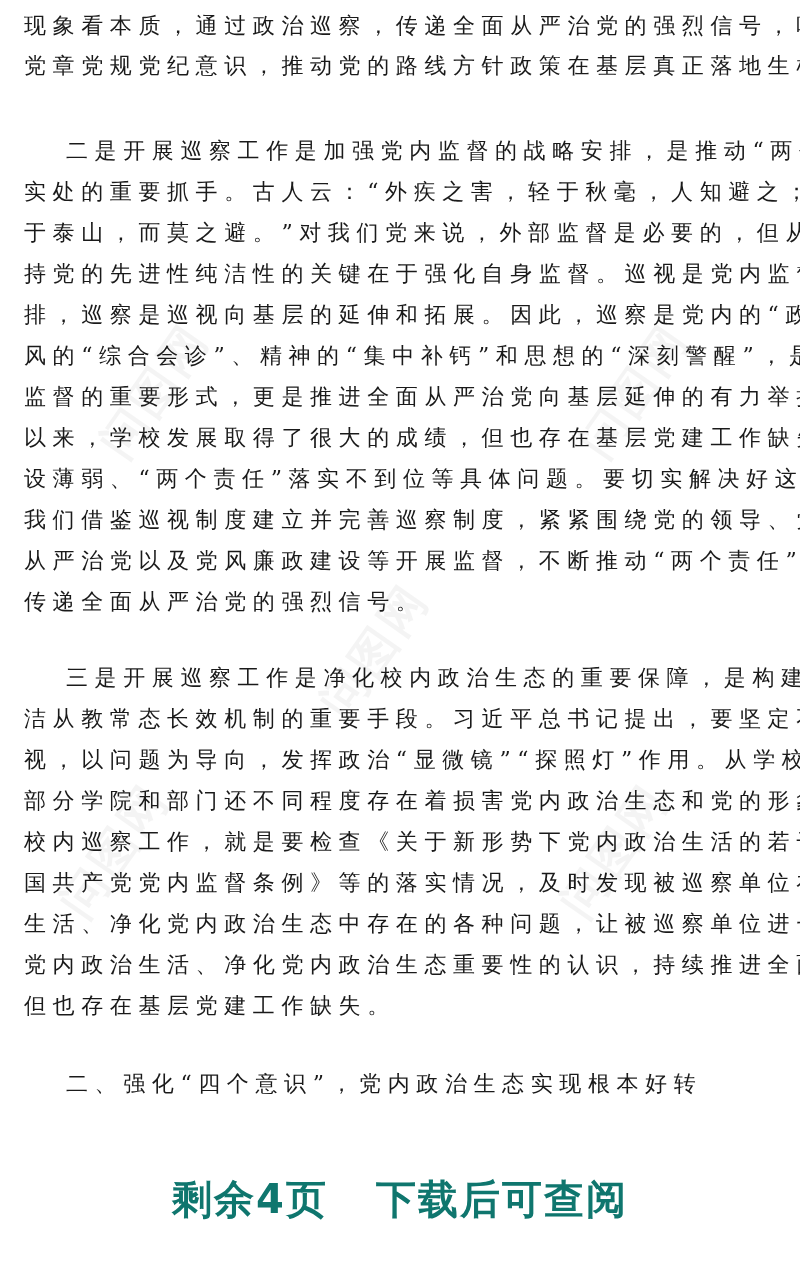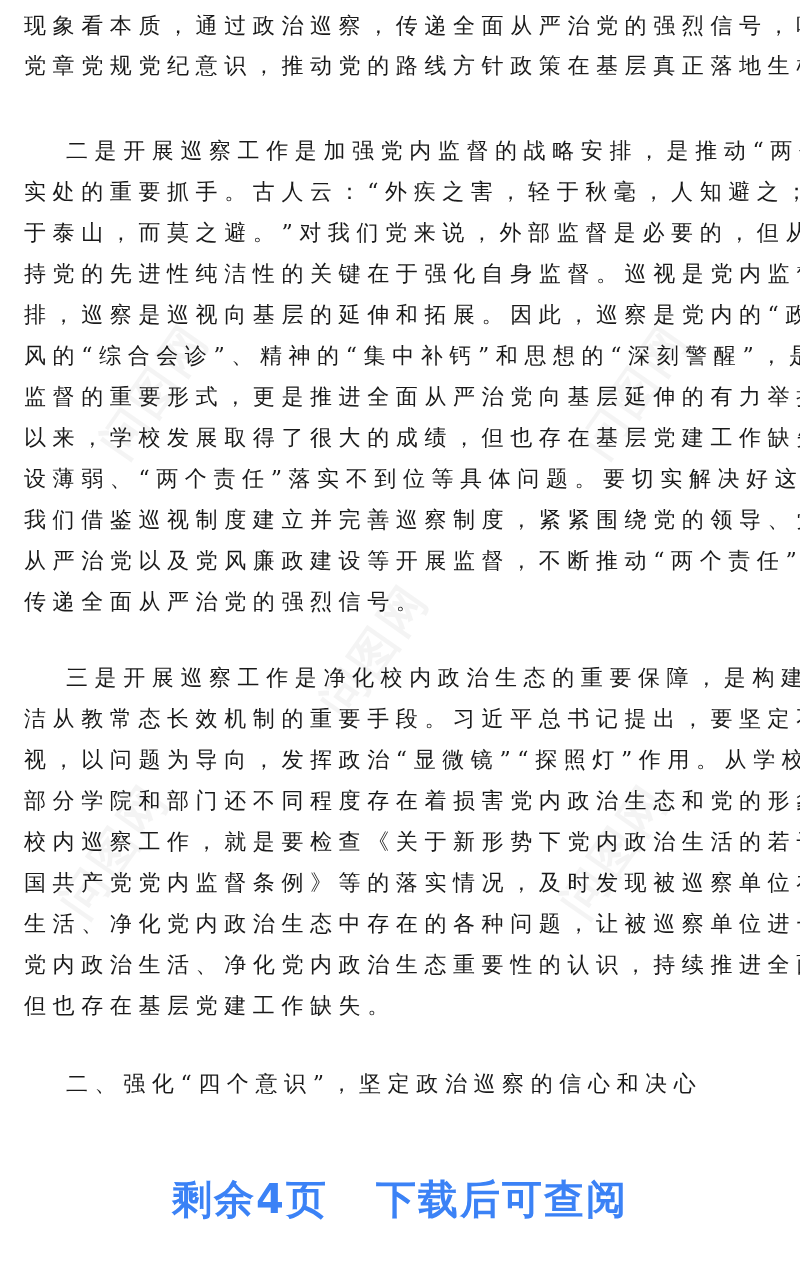--- a/index.html
+++ b/index.html
@@ -7,21 +7,21 @@
          font-family: "DejaVu Serif", "Liberation Serif", serif; color: #1a1a1a; }
   .page { position: absolute; left: 0; top: 0; width: 800px; height: 1278px; }
   .line { position: absolute; left: 24px; white-space: nowrap; font-size: 22px;
           letter-spacing: 6.6px; line-height: 28px; }
   .line.indent { left: 66px; }
   .watermark { position: absolute; font-size: 46px; color: rgba(0,0,0,0.045);
                transform: rotate(-55deg); white-space: nowrap; pointer-events: none;
                font-family: "DejaVu Sans", sans-serif; font-weight: bold; letter-spacing: 4px; }
   .remaining-banner { position: absolute; left: 0; top: 1172px; width: 800px; text-align: center;
                       font-family: "DejaVu Sans", sans-serif; font-weight: bold; font-size: 40px;
-                      color: #3b82f6; letter-spacing: 2px; }
+                      color: #0f766e; letter-spacing: 2px; }
   .remaining-banner span { display: inline-block; }
   .remaining-banner .gap { width: 48px; }
 </style>
 </head>
 <body>
 
 <div class="page">
 
   <div class="watermark" style="left:40px;top:820px;">问图网</div>
   <div class="watermark" style="left:300px;top:620px;">问图网</div>
@@ -55,20 +55,20 @@
     <div class="line" style="top:746px">视，以问题为导向，发挥政治“显微镜”“探照灯”作用。从学校实际情况看，</div>
     <div class="line" style="top:787px">部分学院和部门还不同程度存在着损害党内政治生态和党的形象等问题。开展</div>
     <div class="line" style="top:828px">校内巡察工作，就是要检查《关于新形势下党内政治生活的若干准则》和《中</div>
     <div class="line" style="top:869px">国共产党党内监督条例》等的落实情况，及时发现被巡察单位在严肃党内政治</div>
     <div class="line" style="top:910px">生活、净化党内政治生态中存在的各种问题，让被巡察单位进一步提高对严肃</div>
     <div class="line" style="top:951px">党内政治生活、净化党内政治生态重要性的认识，持续推进全面从严治党，使</div>
     <div class="line" style="top:992px">但也存在基层党建工作缺失。</div>
   </div>
 
   <div>
-    <div class="line indent" style="top:1070px">二、强化“四个意识”，坚定政治巡察的信心和决心</div>
+    <div class="line indent" style="top:1070px">二、强化“四个意识”，党内政治生态实现根本好转</div>
   </div>
 
   <div class="remaining-banner">
     <span>剩余4页</span><span class="gap"></span><span>下载后可查阅</span>
   </div>
 
 </div>
 
 </body></html>

